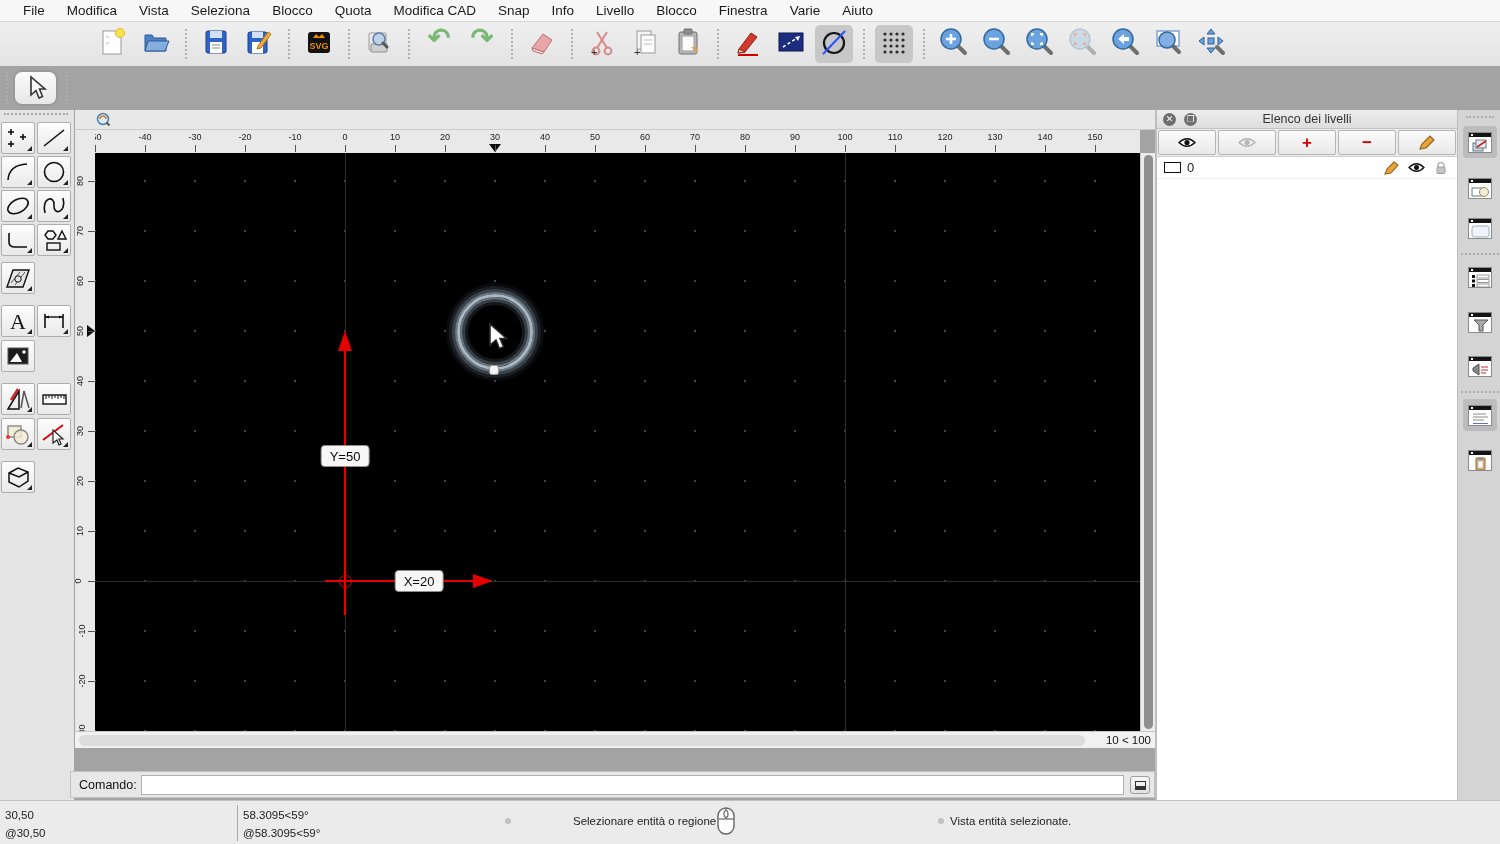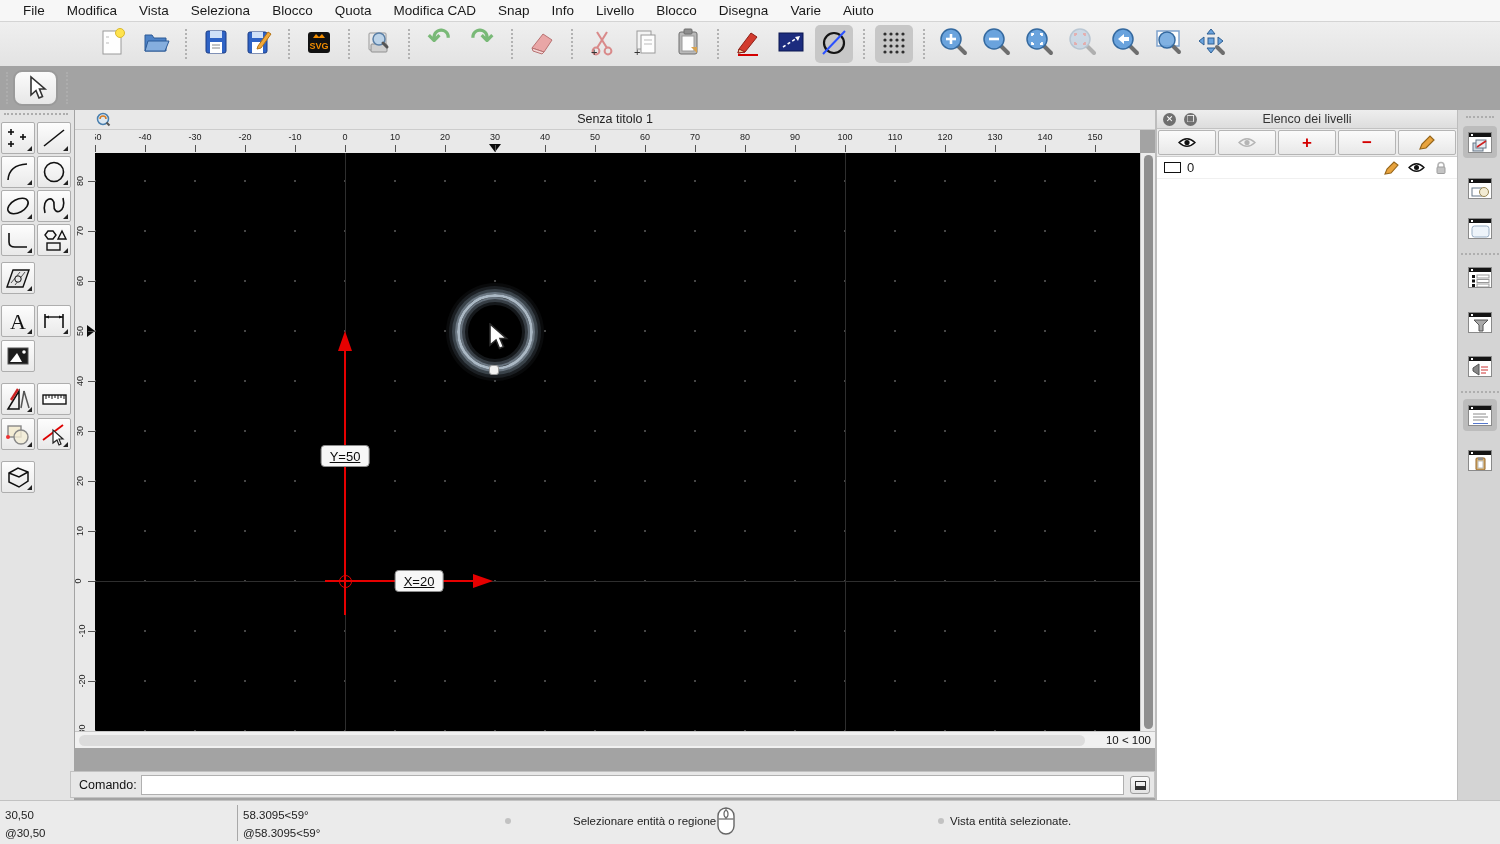--- a/index.html
+++ b/index.html
@@ -60,21 +60,21 @@
   .metaline-h { position:absolute; left:0; right:0; height:1px; background:#2e2e2e; }
   .axis-v { position:absolute; left:249px; top:196px; width:2px; height:266px; background:#e60000; }
   .axis-h { position:absolute; left:230px; top:427px; width:150px; height:2px; background:#e60000; }
   .arrow-up { position:absolute; left:243px; top:178px; border-left:7px solid transparent;
     border-right:7px solid transparent; border-bottom:20px solid #e60000; }
   .arrow-right { position:absolute; left:378px; top:421px; border-top:7px solid transparent;
     border-bottom:7px solid transparent; border-left:20px solid #e60000; }
   .origin-mark { position:absolute; left:244px; top:422px; width:13px; height:13px;
     border:1.5px solid #e60000; border-radius:50%; }
   .coord-label { position:absolute; background:#f7f7f7; border:1px solid #8d8d8d; border-radius:4px;
-    font-size:13px; color:#0a0a0a; padding:2.5px 8px; transform:translate(-50%,-50%); white-space:nowrap;text-decoration:underline; }
+    font-size:13px; color:#0a0a0a; padding:2.5px 8px; transform:translate(-50%,-50%); white-space:nowrap; }
   .entity-circle { position:absolute; left:362px; top:141px; width:76px; height:76px; border-radius:50%;
     border:3px solid #aab8c4;
     box-shadow: 0 0 0 2px rgba(145,160,175,.55), 0 0 0 5px rgba(110,125,140,.38),
       0 0 0 8px rgba(80,92,104,.26), 0 0 0 11px rgba(58,66,76,.15),
       inset 0 0 0 2px rgba(145,160,175,.55), inset 0 0 0 5px rgba(110,125,140,.38),
       inset 0 0 0 8px rgba(80,92,104,.26); }
   .refpoint { position:absolute; left:394px; top:212px; width:10px; height:10px;
     background:#f2f2f2; border:1px solid #9a9a9a; border-radius:3px; }
   .cursor { position:absolute; left:392px; top:170px; }
   
@@ -151,21 +151,21 @@
       <span class="menu-item">Modifica CAD</span>
 
       <span class="menu-item">Snap</span>
 
       <span class="menu-item">Info</span>
 
       <span class="menu-item">Livello</span>
 
       <span class="menu-item">Blocco</span>
 
-      <span class="menu-item">Disegna</span>
+      <span class="menu-item">Finestra</span>
 
       <span class="menu-item">Varie</span>
 
       <span class="menu-item">Aiuto</span>
     </div>
 
   <div class="toolbar">
     <div class="tbtn">
       <svg width="34" height="34">
         <rect x="7" y="6" width="18" height="23" fill="#fefefe" stroke="#9a9a9a"></rect>
@@ -491,21 +491,20 @@
   </div>
 
   <div class="doc-titlebar">
     <span class="doc-icon">
       <svg width="15" height="15">
           <circle cx="7" cy="7" r="5.5" fill="#dce8f2" stroke="#4a7fae" stroke-width="1.5"></circle>
           <path d="M4,7 A3,3 0 0 1 10,7" fill="none" stroke="#d57b24" stroke-width="1.5"></path>
           <line x1="10.5" y1="10.5" x2="13.5" y2="13.5" stroke="#555" stroke-width="2"></line>
         </svg>
     </span>
-    <div class="doc-title">Senza titolo 1</div>
   </div>
 
   <div class="ruler-corner"></div>
 
   <div class="hruler">
 
     <div class="hpointer"></div>
 
       <div class="htick" style="left: 0px;">
         <span class="num">-50</span>

